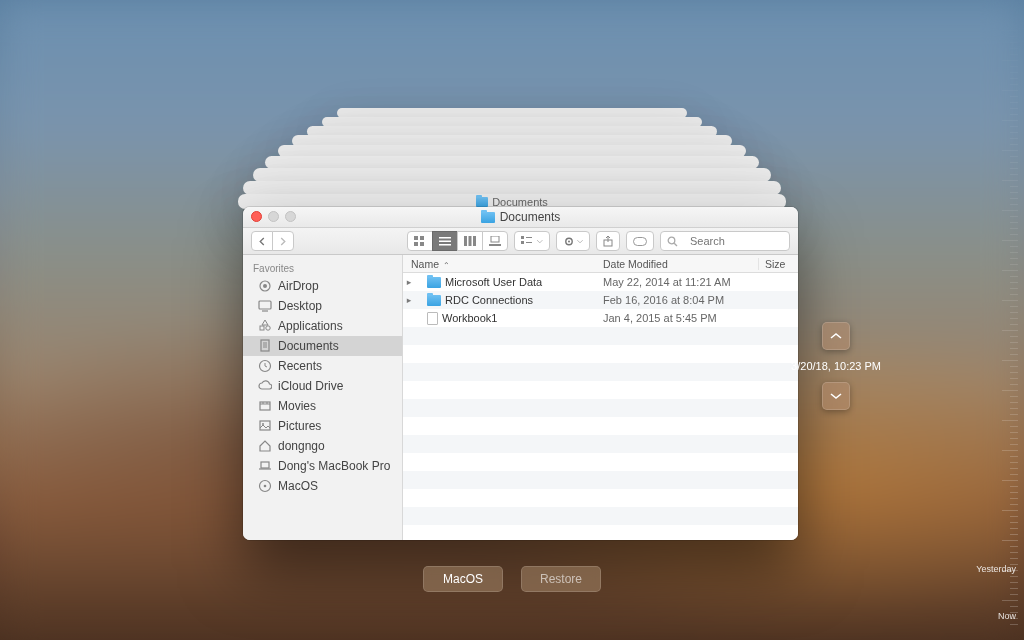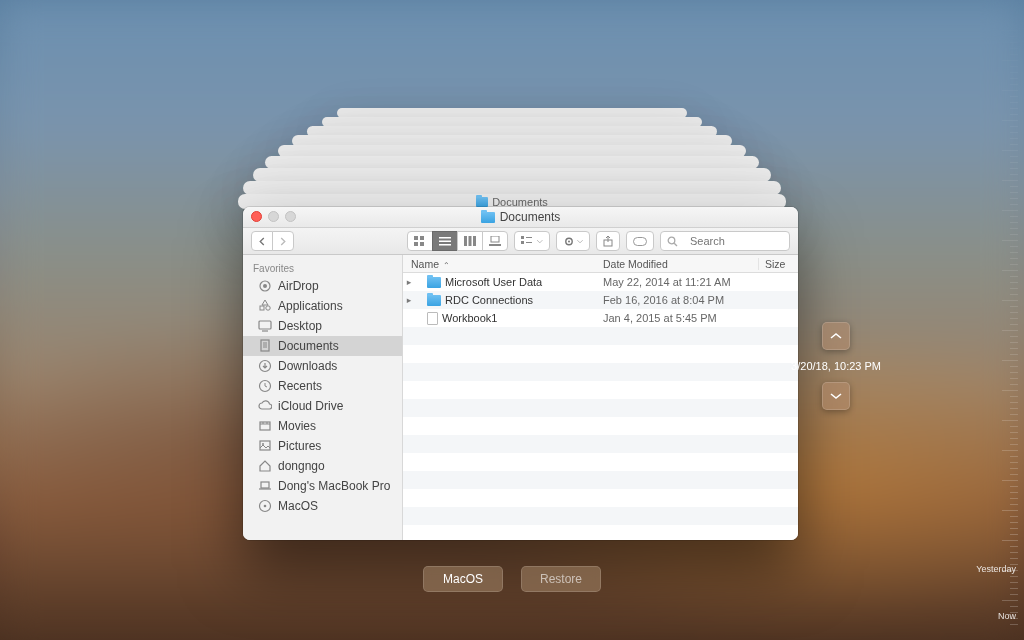--- a/index.html
+++ b/index.html
@@ -255,55 +255,46 @@
             <svg width="14" height="14" viewBox="0 0 14 14">
               <circle cx="7" cy="7" r="5" fill="none" stroke="#888" stroke-width="1.2"></circle>
               <circle cx="7" cy="7" r="2" fill="#888"></circle>
             </svg>
           </span>
           <span>AirDrop</span>
         </div>
         <div class="sb-item">
           <span class="ic">
             <svg width="14" height="14" viewBox="0 0 14 14">
+              <rect x="1" y="2" width="12" height="8" rx="1" fill="none" stroke="#888" stroke-width="1.2"></rect>
+              <line x1="4" y1="12" x2="10" y2="12" stroke="#888" stroke-width="1.2"></line>
+            </svg>
+          </span>
+          <span>Desktop</span>
+        </div>
+        <div class="sb-item">
+          <span class="ic">
+            <svg width="14" height="14" viewBox="0 0 14 14">
               <path d="M7 1l3 5H4z" fill="none" stroke="#888"></path>
               <rect x="2" y="7" width="4" height="4" fill="none" stroke="#888"></rect>
               <circle cx="10" cy="9" r="2.2" fill="none" stroke="#888"></circle>
             </svg>
           </span>
           <span>Applications</span>
-        </div>
-        <div class="sb-item">
-          <span class="ic">
-            <svg width="14" height="14" viewBox="0 0 14 14">
-              <rect x="1" y="2" width="12" height="8" rx="1" fill="none" stroke="#888" stroke-width="1.2"></rect>
-              <line x1="4" y1="12" x2="10" y2="12" stroke="#888" stroke-width="1.2"></line>
-            </svg>
-          </span>
-          <span>Desktop</span>
         </div>
         <div class="sb-item selected">
           <span class="ic">
             <svg width="14" height="14" viewBox="0 0 14 14">
               <rect x="3" y="1" width="8" height="11" fill="none" stroke="#888" stroke-width="1.2"></rect>
               <line x1="5" y1="4" x2="9" y2="4" stroke="#888"></line>
               <line x1="5" y1="6" x2="9" y2="6" stroke="#888"></line>
               <line x1="5" y1="8" x2="9" y2="8" stroke="#888"></line>
             </svg>
           </span>
           <span>Documents</span>
-        </div>
-        <div class="sb-item">
-          <span class="ic">
-            <svg width="14" height="14" viewBox="0 0 14 14">
-              <circle cx="7" cy="7" r="5.5" fill="none" stroke="#888" stroke-width="1.2"></circle>
-              <path d="M7 4v5M5 7l2 2 2-2" stroke="#888" fill="none" stroke-width="1.2"></path>
-            </svg>
-          </span>
-          <span>Downloads</span>
         </div>
         <div class="sb-item">
           <span class="ic">
             <svg width="14" height="14" viewBox="0 0 14 14">
               <circle cx="7" cy="7" r="5.5" fill="none" stroke="#888" stroke-width="1.2"></circle>
               <path d="M7 4v3l2 1" stroke="#888" fill="none"></path>
             </svg>
           </span>
           <span>Recents</span>
         </div>

